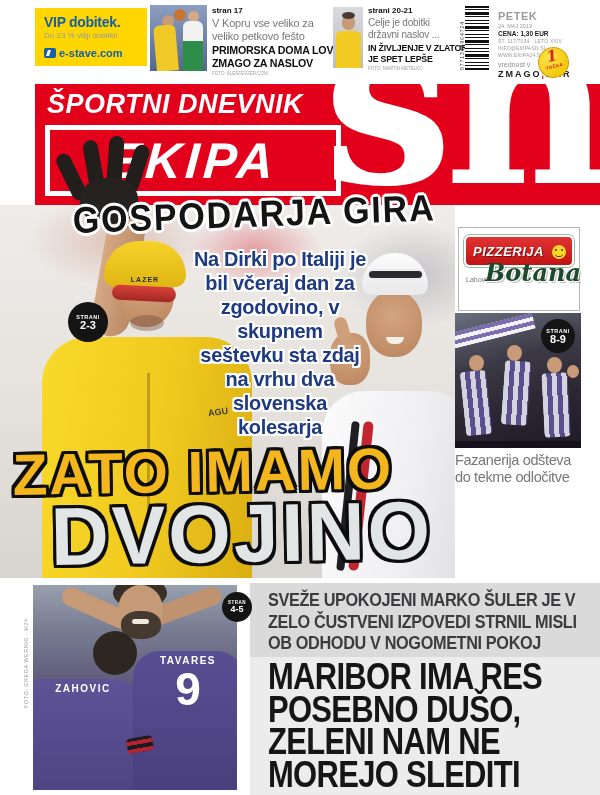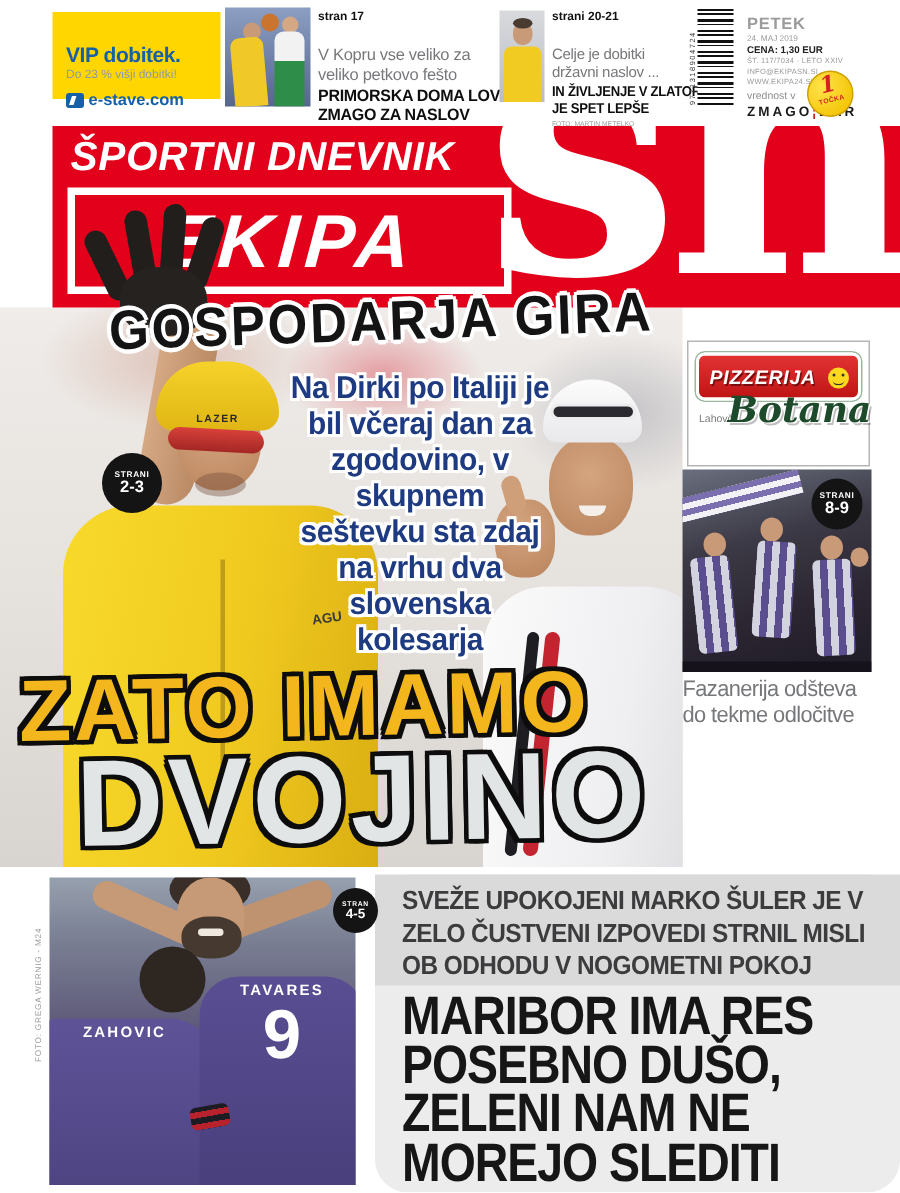--- a/index.html
+++ b/index.html
@@ -17,38 +17,38 @@
     3px 3px 0 #0d0d0d,-3px -3px 0 #0d0d0d,3px -3px 0 #0d0d0d,-3px 3px 0 #0d0d0d; }
   .ol-white { text-shadow:
     2px 0 0 #fff,-2px 0 0 #fff,0 2px 0 #fff,0 -2px 0 #fff,
     2px 2px 0 #fff,-2px 2px 0 #fff,2px -2px 0 #fff,-2px -2px 0 #fff; }
   .ol-white3 { text-shadow:
     3px 0 0 #fff,-3px 0 0 #fff,0 3px 0 #fff,0 -3px 0 #fff,
     2px 2px 0 #fff,-2px 2px 0 #fff,2px -2px 0 #fff,-2px -2px 0 #fff; }
 
   
   .estave { left:35px; top:8px; width:112px; height:58px; background:#ffd600; padding:6px 0 0 9px; }
-  .estave-title { font-size:14px; font-weight:bold; color:#1660a8; letter-spacing:-.3px;margin-top:14px; }
+  .estave-title { font-size:14px; font-weight:bold; color:#1660a8; letter-spacing:-.3px; }
   .estave-sub { font-size:8px; color:#8d9aa8; margin-top:1px; }
   .estave-brand { margin-top:7px; display:flex; align-items:center; gap:3px; }
   .estave-flag { width:12px; height:10px; background:#1660a8; border-radius:2px; position:relative; }
   .estave-flag::after { content:""; position:absolute; left:3px; top:2px; width:3px; height:6px; background:#fff; transform:skewX(-18deg); }
   .estave-url { font-size:11px; font-weight:bold; color:#1660a8; }
 
   .t1-photo { left:150px; top:5px; width:57px; height:66px; overflow:hidden;
     background:linear-gradient(180deg,#8c9ec2 0%,#6d7fa4 55%,#55678c 100%); }
   .t1-ball { position:absolute; left:24px; top:4px; width:12px; height:12px; border-radius:50%; background:#c9742f; }
   .t1-fig-y { position:absolute; left:5px; top:20px; width:22px; height:46px; background:#f0c929; border-radius:6px 6px 0 0; transform:rotate(-5deg); }
   .t1-head-y { position:absolute; left:12px; top:10px; width:12px; height:12px; border-radius:50%; background:#c99a78; }
   .t1-fig-g { position:absolute; left:33px; top:16px; width:20px; height:50px; background:linear-gradient(180deg,#f2f2f2 40%,#2f8d4a 40%); border-radius:6px 6px 0 0; }
   .t1-head-g { position:absolute; left:38px; top:6px; width:11px; height:11px; border-radius:50%; background:#d4a885; }
 
   .t1-text { left:212px; top:6px; width:120px; }
   .t2-text { left:368px; top:6px; width:92px; }
-  .page-ref { font-size:8px; font-weight:800; color:#111; margin-bottom:16px; }
+  .page-ref { font-size:8px; font-weight:800; color:#111; margin-bottom:2px; }
   .teaser-lead { font-size:11px; color:#77787b; line-height:12.5px; letter-spacing:-.2px; }
   .t2-text .teaser-lead { font-size:10px; line-height:11.5px; }
   .teaser-head { font-size:11px; font-weight:800; color:#0e0e0e; line-height:12.5px; letter-spacing:-.2px; transform:scaleX(.97); transform-origin:left; margin-top:2px; }
   .t2-text .teaser-head { font-size:9.5px; line-height:11px; transform:scaleX(.92); }
   .teaser-credit { font-size:4.5px; color:#a0a0a0; margin-top:2px; }
 
   .t2-photo { left:333px; top:7px; width:30px; height:61px; overflow:hidden; background:linear-gradient(180deg,#d8dade,#b9bcc2); }
   .t2-torso { position:absolute; left:3px; top:24px; width:25px; height:37px; background:#f2cb22; border-radius:5px 5px 0 0; }
   .t2-head { position:absolute; left:9px; top:8px; width:13px; height:15px; border-radius:45%; background:#c99a78; }
   .t2-hair { position:absolute; left:9px; top:5px; width:13px; height:7px; border-radius:50%; background:#4a3b30; }
@@ -174,21 +174,21 @@
     display:flex; flex-direction:column; align-items:center; justify-content:center; }
   .mura-box div { font-size:15.5px; font-weight:800; color:#fff; line-height:17.5px; letter-spacing:-.3px; transform:scaleX(.94); white-space:nowrap; }
 
   
   .head-yellow { left:12px; top:441px; font-size:58px; font-weight:900; color:#f3b71d; letter-spacing:2px;
     transform:rotate(-1deg) scaleX(.98); transform-origin:left top; z-index:10; white-space:nowrap; }
   .head-gray { left:50px; top:490px; font-size:82px; font-weight:900; color:#e2e5e6; letter-spacing:3px;
     transform:rotate(-1deg) scaleX(.98); transform-origin:left top; z-index:10; white-space:nowrap; }
 
   
-  .bottom-panel { left:250px; top:583px; width:350px; height:212px; background:#ececec; z-index:2;border-radius:22px; }
+  .bottom-panel { left:250px; top:583px; width:350px; height:212px; background:#ececec; z-index:2; }
   .bottom-lead { width:350px; height:74px; background:#dadada; padding:7px 0 0 18px; }
   .bottom-lead div { font-size:17.5px; font-weight:800; color:#3c3c3e; line-height:21.5px; letter-spacing:-.4px; transform:scaleX(.93); transform-origin:left; white-space:nowrap; }
   .bottom-head { margin:4px 0 0 18px; }
   .bottom-head div { font-size:36px; font-weight:900; color:#161616; line-height:32.5px; letter-spacing:-.8px; transform:scaleX(.86); transform-origin:left; white-space:nowrap; }
 
   .bottom-photo { left:33px; top:585px; width:204px; height:205px; overflow:hidden; z-index:3;
     background:linear-gradient(180deg,#97a0ae 0%,#7a7f93 20%,#5d5878 50%,#4a436b 100%); }
   .suler-hair { position:absolute; left:80px; top:-8px; width:54px; height:32px; border-radius:50%; background:#3a2f28; }
   .suler-head { position:absolute; left:85px; top:0px; width:45px; height:52px; border-radius:48%; background:#c69a76; }
   .suler-beard { position:absolute; left:88px; top:26px; width:40px; height:28px; border-radius:45%; background:#46392f; }

